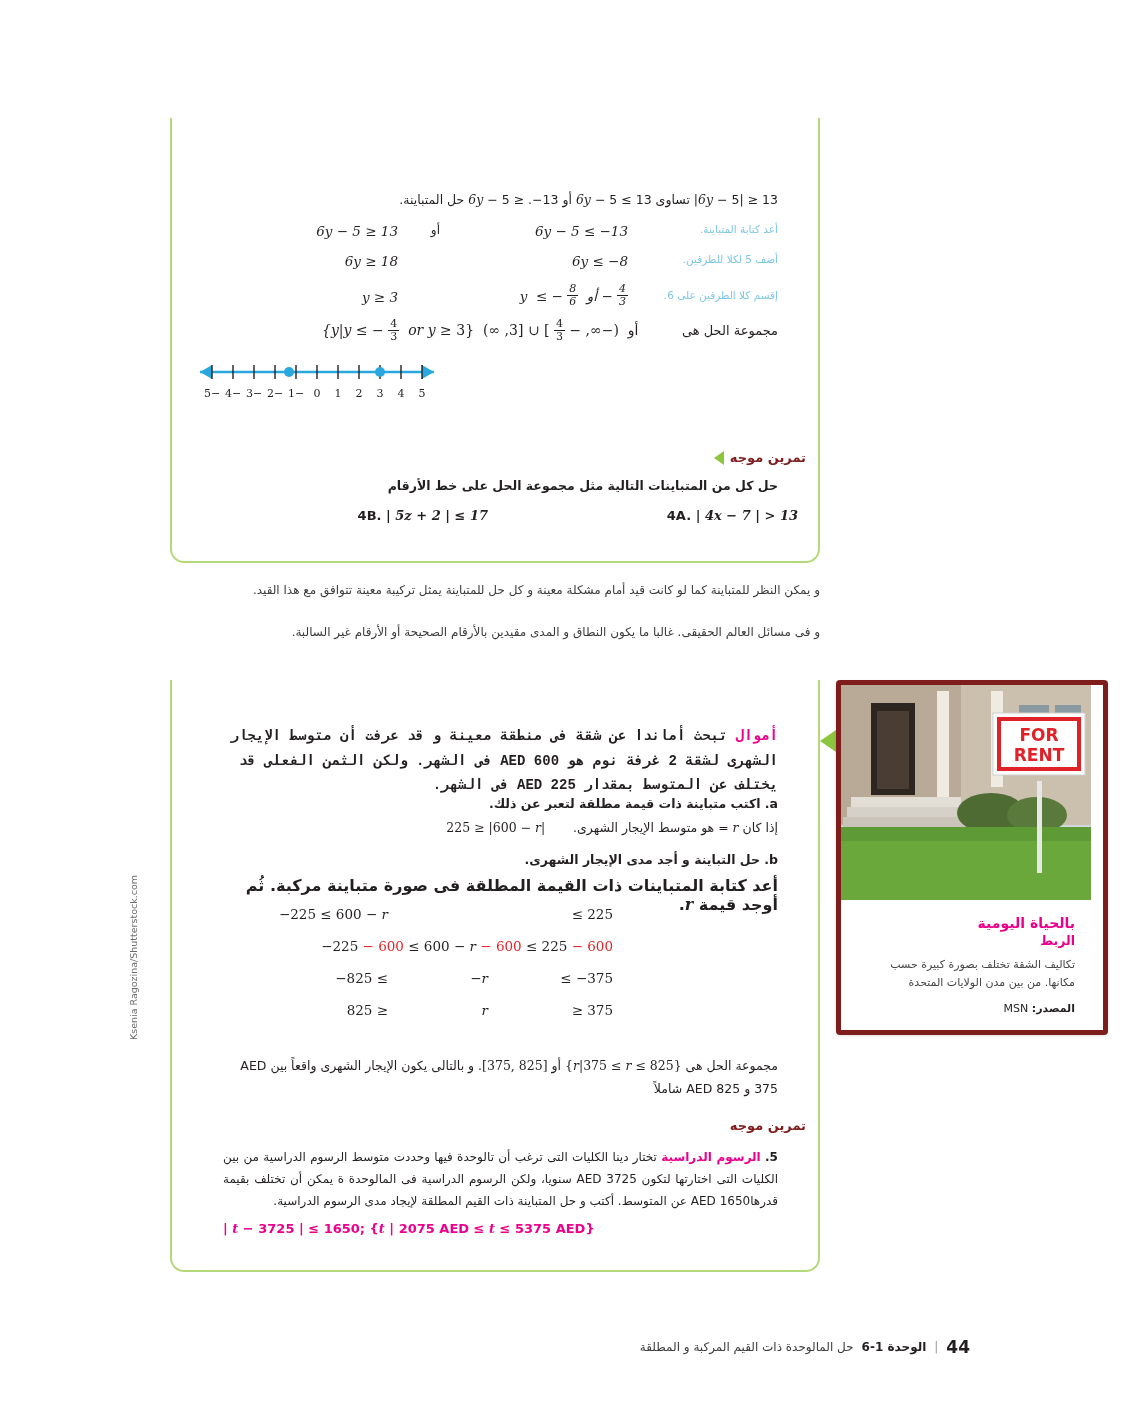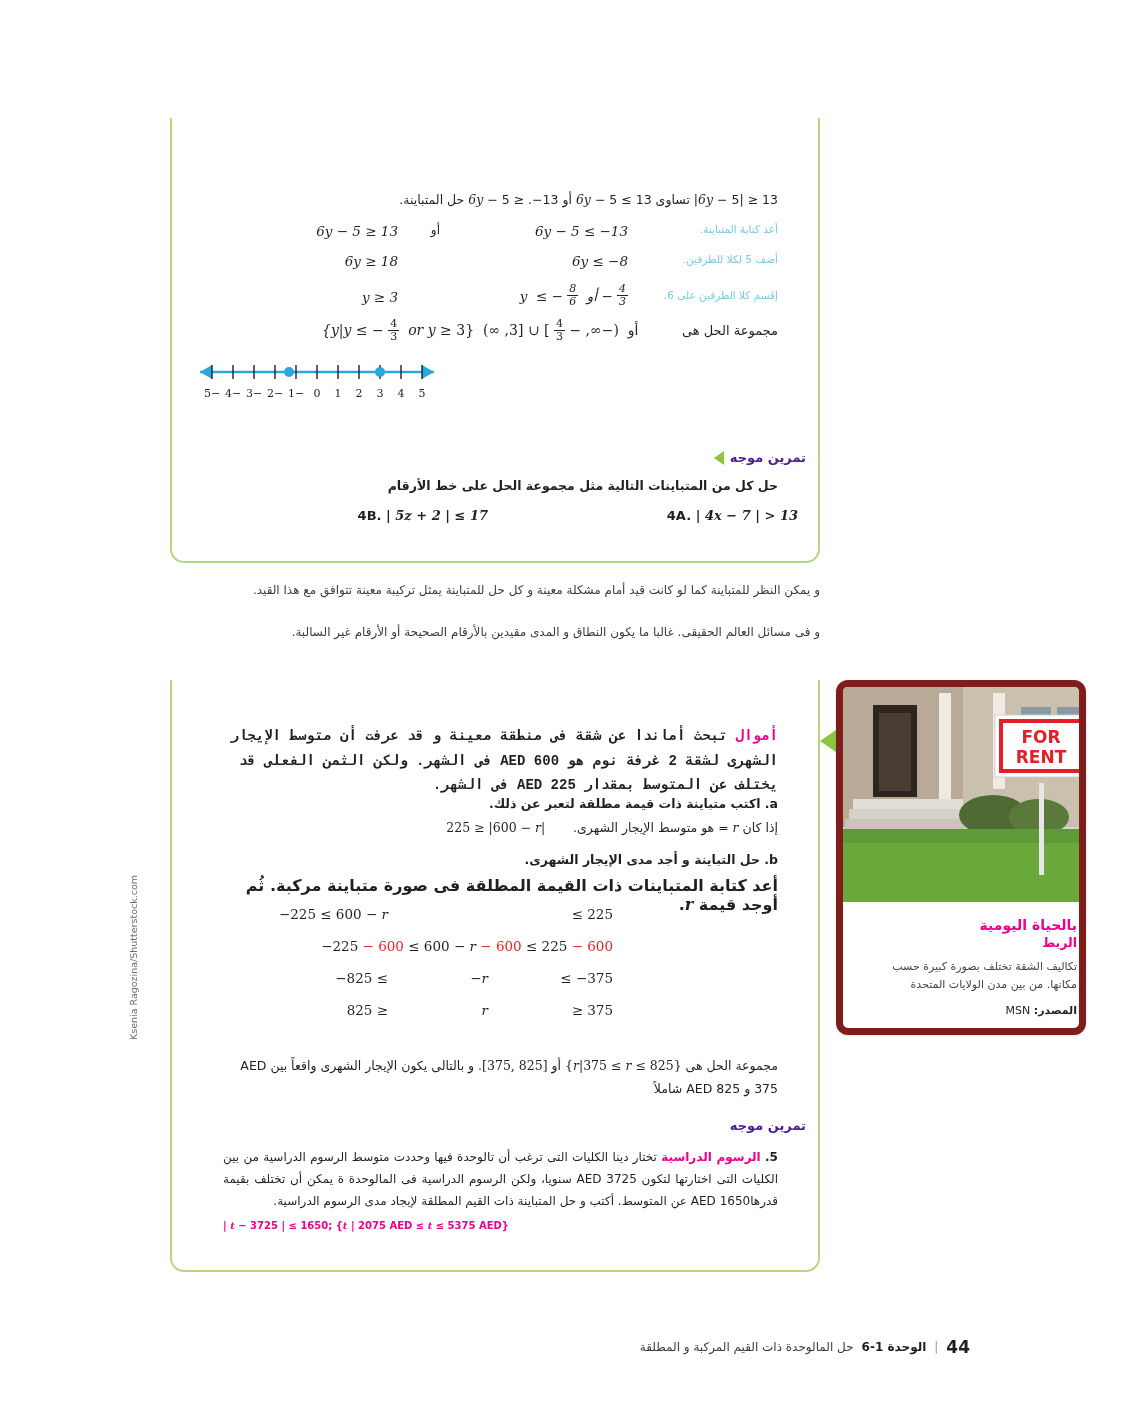--- a/index.html
+++ b/index.html
@@ -64,21 +64,21 @@
   .numline{position:absolute;left:10px;top:236px;width:270px;height:52px;}
 
   
   .gp-tab{
     position:absolute;right:12px;top:332px;display:flex;align-items:center;gap:6px;
   }
   .gp-tab .tri{
     width:0;height:0;border-top:7px solid transparent;border-bottom:7px solid transparent;
     border-right:10px solid #8cc63f;
   }
-  .gp-title{color:#4c1d95;font-weight:bold;font-size:13px;}
+  .gp-title{color:#7f1d1d;font-weight:bold;font-size:13px;}
   .gp-instr{
     position:absolute;right:40px;top:360px;width:570px;
     font-size:12.5px;font-weight:bold;text-align:right;
   }
   .gp-items{position:absolute;left:0;right:0;top:390px;height:30px;}
   .gp-a{position:absolute;right:20px;font-size:13px;font-weight:bold;}
   .gp-b{position:absolute;right:330px;font-size:13px;font-weight:bold;}
 
   
   .para{
@@ -118,26 +118,26 @@
   .sol5{
     position:absolute;right:40px;top:360px;width:560px;font-size:12.5px;
     line-height:1.8;text-align:right;margin-top:15px;
   }
 
   .gp5-tab{position:absolute;right:12px;top:438px;display:flex;align-items:center;gap:6px;}
   .gp5-body{
     position:absolute;right:40px;top:466px;width:555px;font-size:12px;line-height:1.85;
     text-align:justify;
   }
-  .gp5-ans{color:#ec008c;font-weight:bold;font-size:10px;}
+  .gp5-ans{color:#ec008c;font-weight:bold;font-size:13px;}
 
   
   .rw{
-    position:absolute;left:836px;top:680px;width:250px;height:355px;
-    border:7px solid #7f1d1d;border-radius:12px;background:#ffffff;
+    position:absolute;left:836px;top:680px;width:272px;height:355px;
+    border:5px solid #7f1d1d;border-radius:4px;background:#ffffff;
     box-shadow:0 1px 3px rgba(0,0,0,.12);
     overflow:hidden;box-sizing:border-box;
   }
   .rw-photo{position:absolute;left:0;top:0;width:250px;height:215px;overflow:hidden;}
   .rw-text{position:absolute;left:0;top:215px;width:250px;padding:14px 16px;box-sizing:border-box;text-align:right;}
   .rw-t1{color:#ec008c;font-weight:bold;font-size:14px;line-height:1.35;}
   .rw-t2{color:#ec008c;font-weight:bold;font-size:12.5px;}
   .rw-body{font-size:11px;line-height:1.65;color:#444;margin-top:8px;}
   .rw-src{font-size:11px;margin-top:10px;}
   .rw-src b{font-weight:bold;}

